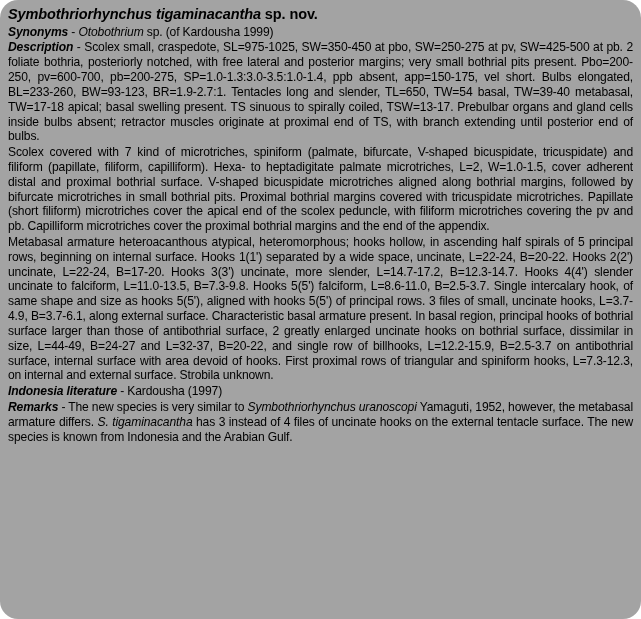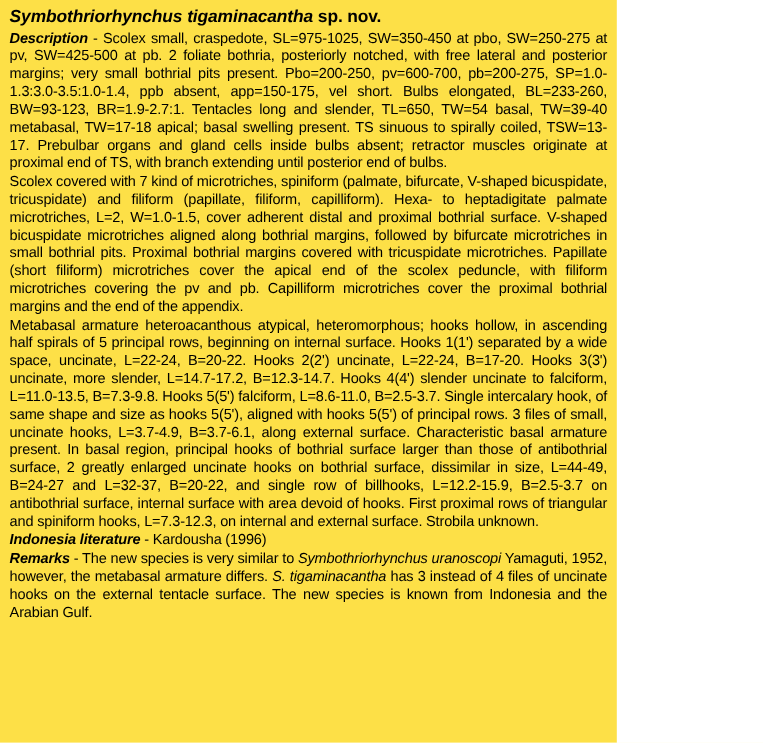--- a/index.html
+++ b/index.html
@@ -9,25 +9,26 @@
   }
   body {
     width: 641px;
     height: 619px;
     overflow: hidden;
     font-family: "Liberation Sans", sans-serif;
     color: #000000;
   }
   .page {
     position: relative;
-    width: 514px;
+    width: 641px;
     height: 619px;
     padding: 6px 8px 0 8px;
     box-sizing: border-box;
-    background: #fde047;
+    background: #a3a3a3;
+    border-radius: 18px;
   }
   .title {
     font-size: 14.5px;
     font-weight: bold;
     font-style: italic;
     line-height: 1.15;
     margin: 0 0 2px 0;
     letter-spacing: -0.1px;
   }
   .title .nonital {
@@ -57,26 +58,27 @@
   .gap-sm { margin-top: 3px; }
 </style>
 </head>
 <body>
 
 <div class="page">
 
   <h1 class="title"><span>Symbothriorhynchus tigaminacantha</span><span class="nonital"> sp. nov.</span></h1>
 
 
+  <p class="blk"><span class="lbl">Synonyms</span><span> - </span><span class="ital">Otobothrium</span><span> sp. (of Kardousha 1999)</span></p>
 
 
 
   <p class="blk"><span class="lbl">Description</span><span> - </span><span>Scolex small, craspedote, SL=975-1025, SW=350-450 at pbo, SW=250-275 at pv, SW=425-500 at pb. 2 foliate bothria, posteriorly notched, with free lateral and posterior margins; very small bothrial pits present. Pbo=200-250, pv=600-700, pb=200-275, SP=1.0-1.3:3.0-3.5:1.0-1.4, ppb absent, app=150-175, vel short. Bulbs elongated, BL=233-260, BW=93-123, BR=1.9-2.7:1. Tentacles long and slender, TL=650, TW=54 basal, TW=39-40 metabasal, TW=17-18 apical; basal swelling present. TS sinuous to spirally coiled, TSW=13-17. Prebulbar organs and gland cells inside bulbs absent; retractor muscles originate at proximal end of TS, with branch extending until posterior end of bulbs.</span></p>
 
   <p class="blk gap-sm">Scolex covered with 7 kind of microtriches, spiniform (palmate, bifurcate, V-shaped bicuspidate, tricuspidate) and filiform (papillate, filiform, capilliform). Hexa- to heptadigitate palmate microtriches, L=2, W=1.0-1.5, cover adherent distal and proximal bothrial surface. V-shaped bicuspidate microtriches aligned along bothrial margins, followed by bifurcate microtriches in small bothrial pits. Proximal bothrial margins covered with tricuspidate microtriches. Papillate (short filiform) microtriches cover the apical end of the scolex peduncle, with filiform microtriches covering the pv and pb. Capilliform microtriches cover the proximal bothrial margins and the end of the appendix.</p>
 
   <p class="blk">Metabasal armature heteroacanthous atypical, heteromorphous; hooks hollow, in ascending half spirals of 5 principal rows, beginning on internal surface. Hooks 1(1') separated by a wide space, uncinate, L=22-24, B=20-22. Hooks 2(2') uncinate, L=22-24, B=17-20. Hooks 3(3') uncinate, more slender, L=14.7-17.2, B=12.3-14.7. Hooks 4(4') slender uncinate to falciform, L=11.0-13.5, B=7.3-9.8. Hooks 5(5') falciform, L=8.6-11.0, B=2.5-3.7. Single intercalary hook, of same shape and size as hooks 5(5'), aligned with hooks 5(5') of principal rows. 3 files of small, uncinate hooks, L=3.7-4.9, B=3.7-6.1, along external surface. Characteristic basal armature present. In basal region, principal hooks of bothrial surface larger than those of antibothrial surface, 2 greatly enlarged uncinate hooks on bothrial surface, dissimilar in size, L=44-49, B=24-27 and L=32-37, B=20-22, and single row of billhooks, L=12.2-15.9, B=2.5-3.7 on antibothrial surface, internal surface with area devoid of hooks. First proximal rows of triangular and spiniform hooks, L=7.3-12.3, on internal and external surface. Strobila unknown.</p>
 
-  <p class="blk gap-sm"><span class="lbl">Indonesia literature</span><span> - </span><span>Kardousha (1996)</span></p>
+  <p class="blk gap-sm"><span class="lbl">Indonesia literature</span><span> - </span><span>Kardousha (1997)</span></p>
 
   <p class="blk gap-sm"><span class="lbl">Remarks</span><span> - </span><span>The new species is very similar to </span><span class="ital">Symbothriorhynchus uranoscopi</span><span> Yamaguti, 1952, however, the metabasal armature differs. </span><span class="ital">S. tigaminacantha</span><span> has 3 instead of 4 files of uncinate hooks on the external tentacle surface. The new species is known from Indonesia and the Arabian Gulf.</span></p>
 
 </div>
 
 </body></html>

